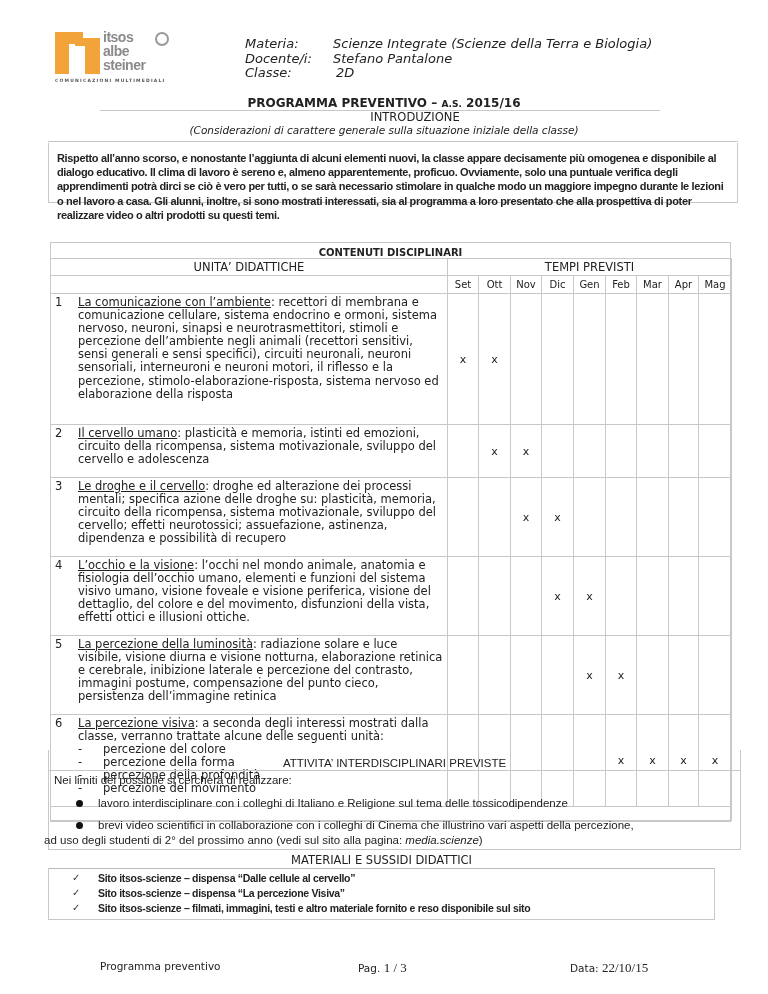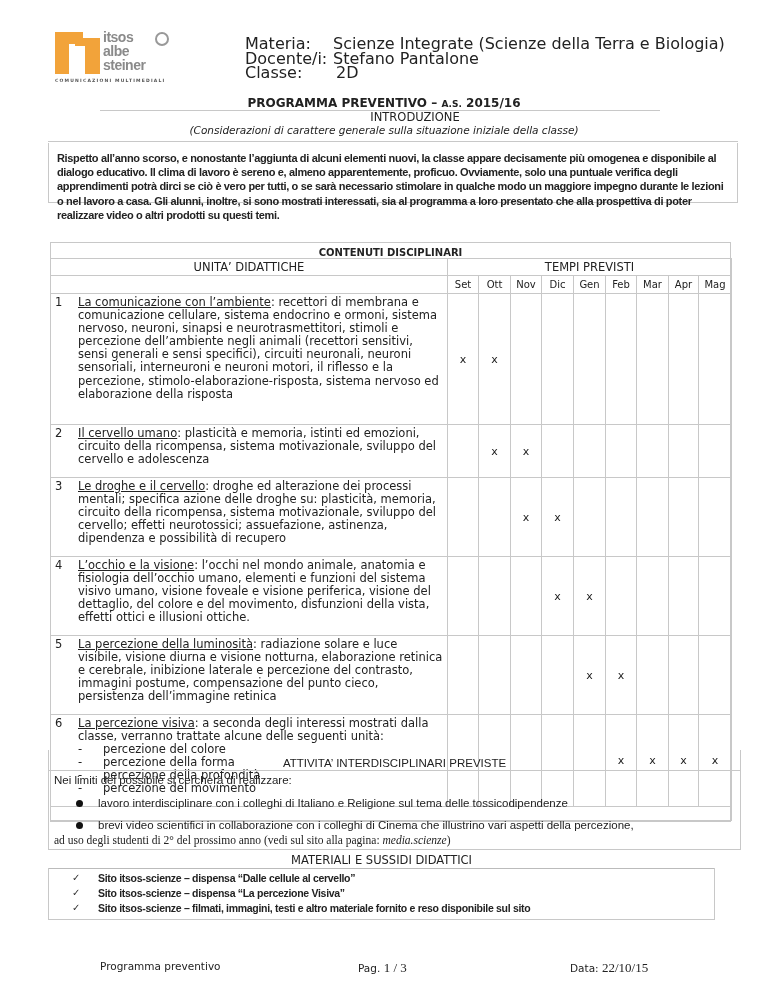--- a/index.html
+++ b/index.html
@@ -10,21 +10,21 @@
   .logo { position: absolute; left: 55px; top: 30px; width: 125px; height: 55px; }
   .logo .arch { position: absolute; left: 0; top: 2px; width: 45px; height: 42px; }
   .logo .arch .l { position: absolute; left: 0; top: 0; width: 14px; height: 42px; background: #f2a33a; }
   .logo .arch .t { position: absolute; left: 0; top: 0; width: 28px; height: 12px; background: #f2a33a; }
   .logo .arch .r { position: absolute; left: 30px; top: 6px; width: 15px; height: 36px; background: #f2a33a; }
   .logo .arch .rt { position: absolute; left: 20px; top: 6px; width: 25px; height: 8px; background: #f2a33a; }
   .logo .words { position: absolute; left: 48px; top: 0; font-family: "Liberation Sans", sans-serif; font-weight: bold; color: #8a8a8a; font-size: 14px; line-height: 14px; letter-spacing: -0.5px; }
   .logo .seal { position: absolute; left: 100px; top: 2px; width: 14px; height: 14px; border: 2px solid #999; border-radius: 50%; }
   .logo .tag { position: absolute; left: 0; top: 48px; font-size: 4.5px; letter-spacing: 1.2px; color: #555; font-weight: bold; white-space: nowrap; }
 
-  .meta { position: absolute; left: 245px; top: 37px; font-size: 16px; line-height: 14.5px; color: #222; }
+  .meta { position: absolute; left: 245px; top: 37px; font-size: 13px; line-height: 14.5px; color: #222; font-style: italic; }
   .meta .row { display: flex; }
   .meta .k { width: 88px; }
   .meta .v2 { padding-left: 3px; }
 
   .prog-title { position: absolute; left: 0; width: 768px; top: 96px; text-align: center; font-weight: bold; font-size: 12px; }
   .prog-title .small { font-size: 9px; }
 
   .rule { position: absolute; left: 100px; width: 560px; border-top: 1px solid #c8c8c8; }
 
   .intro-title { position: absolute; left: 0; width: 768px; top: 110px; text-align: center; font-size: 11.5px; margin-left: 31px; }
@@ -267,21 +267,21 @@
     </table>
 </div>
 
 <div class="attivita"></div>
 <div class="att-head">ATTIVITA’ INTERDISCIPLINARI PREVISTE</div>
 <div class="att-line" style="left:54px; top:774px;">Nei limiti del possibile si cercherà di realizzare:</div>
 <div class="bullet" style="left:76px; top:800px;"></div>
 <div class="att-line" style="left:98px; top:797px;">lavoro interdisciplinare con i colleghi di Italiano e Religione sul tema delle tossicodipendenze</div>
 <div class="bullet" style="left:76px; top:822px;"></div>
 <div class="att-line" style="left:98px; top:819px;">brevi video scientifici in collaborazione con i colleghi di Cinema che illustrino vari aspetti della percezione,</div>
-<div class="att-line" style="left:54px; top:834px;font-family:Liberation Serif, serif;">
+<div class="att-line" style="left:44px; top:834px;">
   <span>ad uso degli studenti di 2° del prossimo anno (vedi sul sito alla pagina: </span><i>media.scienze</i><span>)</span>
 </div>
 
 <div class="mat-head">MATERIALI E SUSSIDI DIDATTICI</div>
 <div class="mat-box"></div>
 <span class="check" style="top:872px;">✓</span>
 <div class="mat-item" style="top:872px;">Sito itsos-scienze – dispensa “Dalle cellule al cervello”</div>
 <span class="check" style="top:887px;">✓</span>
 <div class="mat-item" style="top:887px;">Sito itsos-scienze – dispensa “La percezione Visiva”</div>
 <span class="check" style="top:902px;">✓</span>

